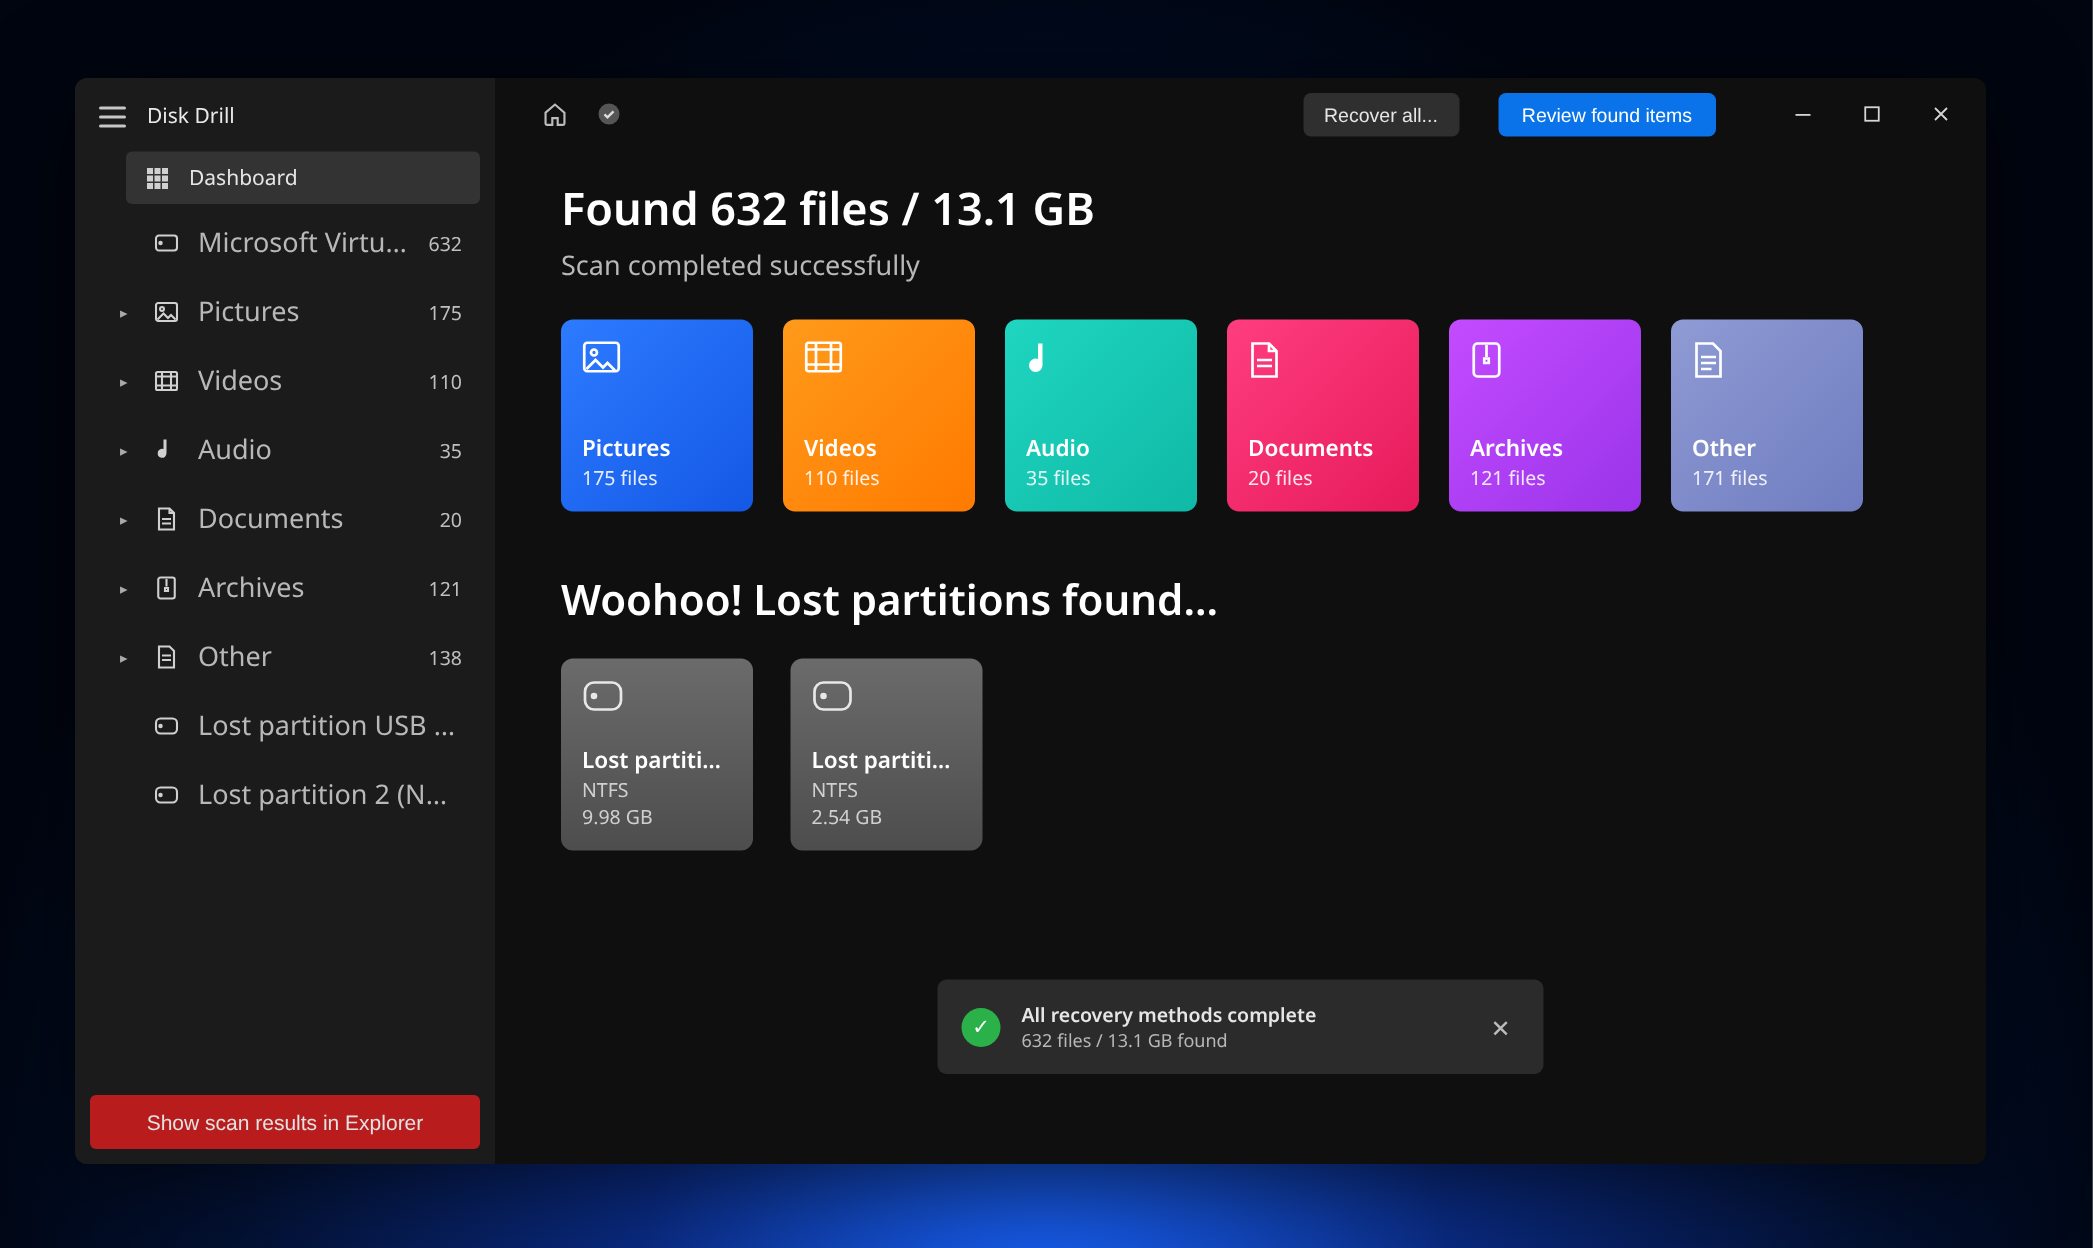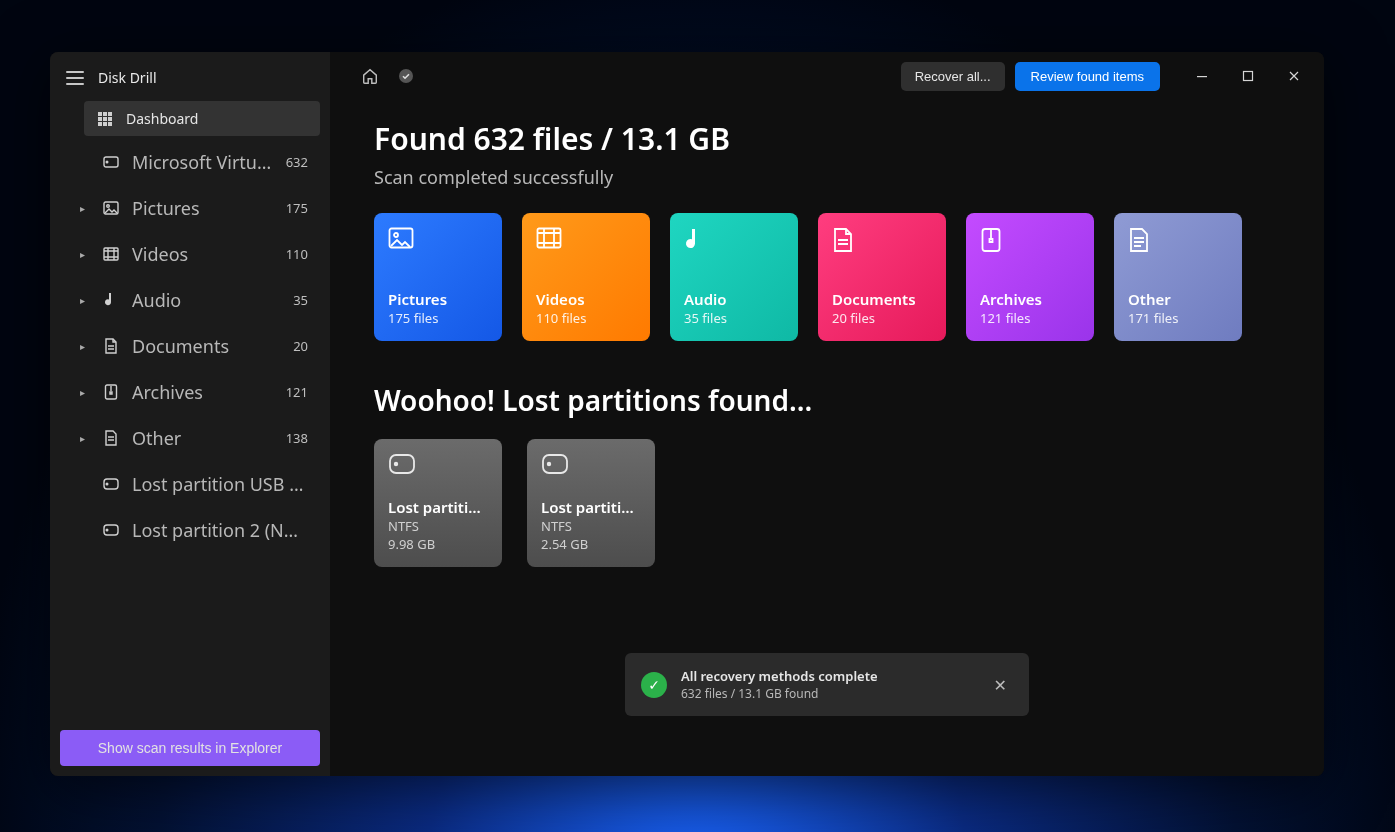--- a/index.html
+++ b/index.html
@@ -45,37 +45,37 @@
 }
 .sb-item.active { background:#333333;margin-left:24px; }
 .sb-section { color:#eeeeee; font-size:14px; font-weight:600; padding:12px 4px 6px 4px; }
 .sb-item .chev { width:10px;color:#aaa;font-size:10px; }
 .sb-item .ico { width:18px; display:flex; justify-content:center; color:#d0d0d0; }
 .sb-item .label { flex:1; white-space:nowrap; overflow:hidden; text-overflow:ellipsis; }
 .sb-item .count { color:#bfbfbf; font-size:13px; }
 .sb-item.sub { padding-left: 20px; }
 .sb-footer { margin-top:auto; }
 .sb-footer-btn {
-  background:#8b5cf6; color:#e2e2e2; border:none;
+  background:#b91c1c; color:#e2e2e2; border:none;
   border-radius:4px; padding:10px; width:100%;
   font-size:14px; cursor:pointer;
 }
 
 .main {
   flex:1; background:#0f0f0f;
   display:flex; flex-direction:column;
   position:relative;
 }
 .topbar {
   height:48px; display:flex; align-items:center;
   padding: 0 8px;
 }
 .tb-left { display:flex; gap:8px; align-items:center; padding-left:18px; }
 .tb-icon { width:28px;height:28px; display:flex; align-items:center; justify-content:center; color:#bcbcbc; border-radius:4px; cursor:pointer; }
-.tb-right { margin-left:auto; display:flex; align-items:center; gap:10px; }
+.tb-right { margin-left:auto; display:flex; align-items:center; gap:26px; }
 .btn-secondary { background:#2f2f2f; color:#e6e6e6; border:none; padding:7px 14px; border-radius:5px; font-size:13px; cursor:pointer; }
 .btn-primary { background:#0a73ea; color:#fff; border:none; padding:7px 16px; border-radius:5px; font-size:13px; cursor:pointer; }
 .win-ctrl { display:flex; gap:2px; margin-left:10px; }
 .win-btn { width:44px; height:32px; display:flex; align-items:center; justify-content:center; color:#d5d5d5; cursor:pointer; }
 .content { padding: 18px 44px; overflow:auto; }
 .h1 { color:#fff; font-size:30px; font-weight:600; }
 .sub { color:#b8b8b8; font-size:18px; margin-top:6px; }
 .cards { display:flex; gap:20px; margin-top:24px; }
 .card {
   width:128px; height:128px; border-radius:8px;

